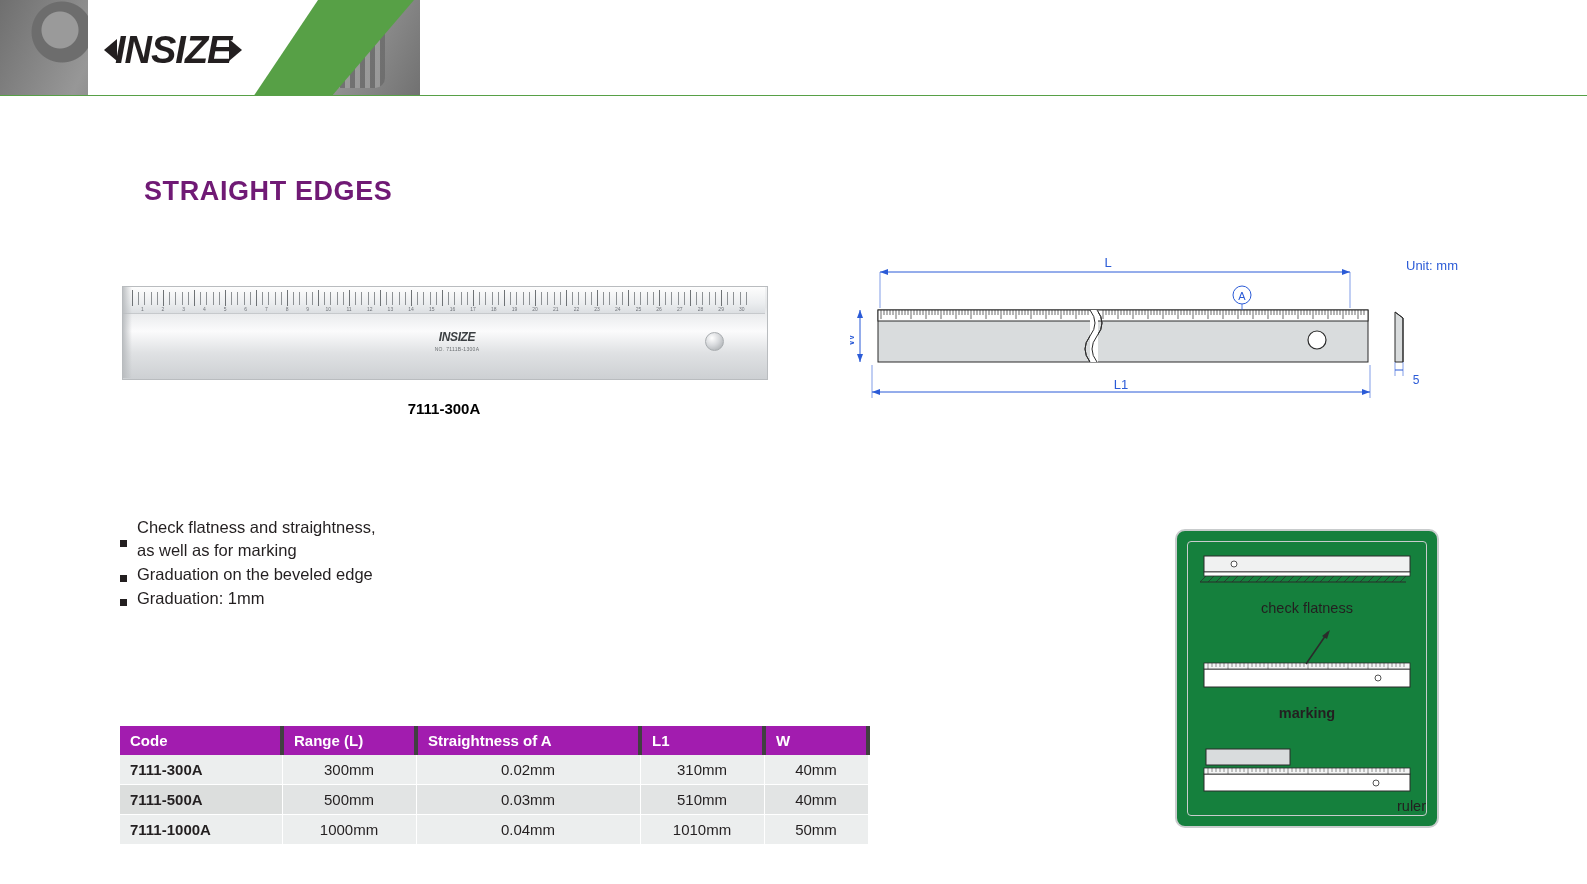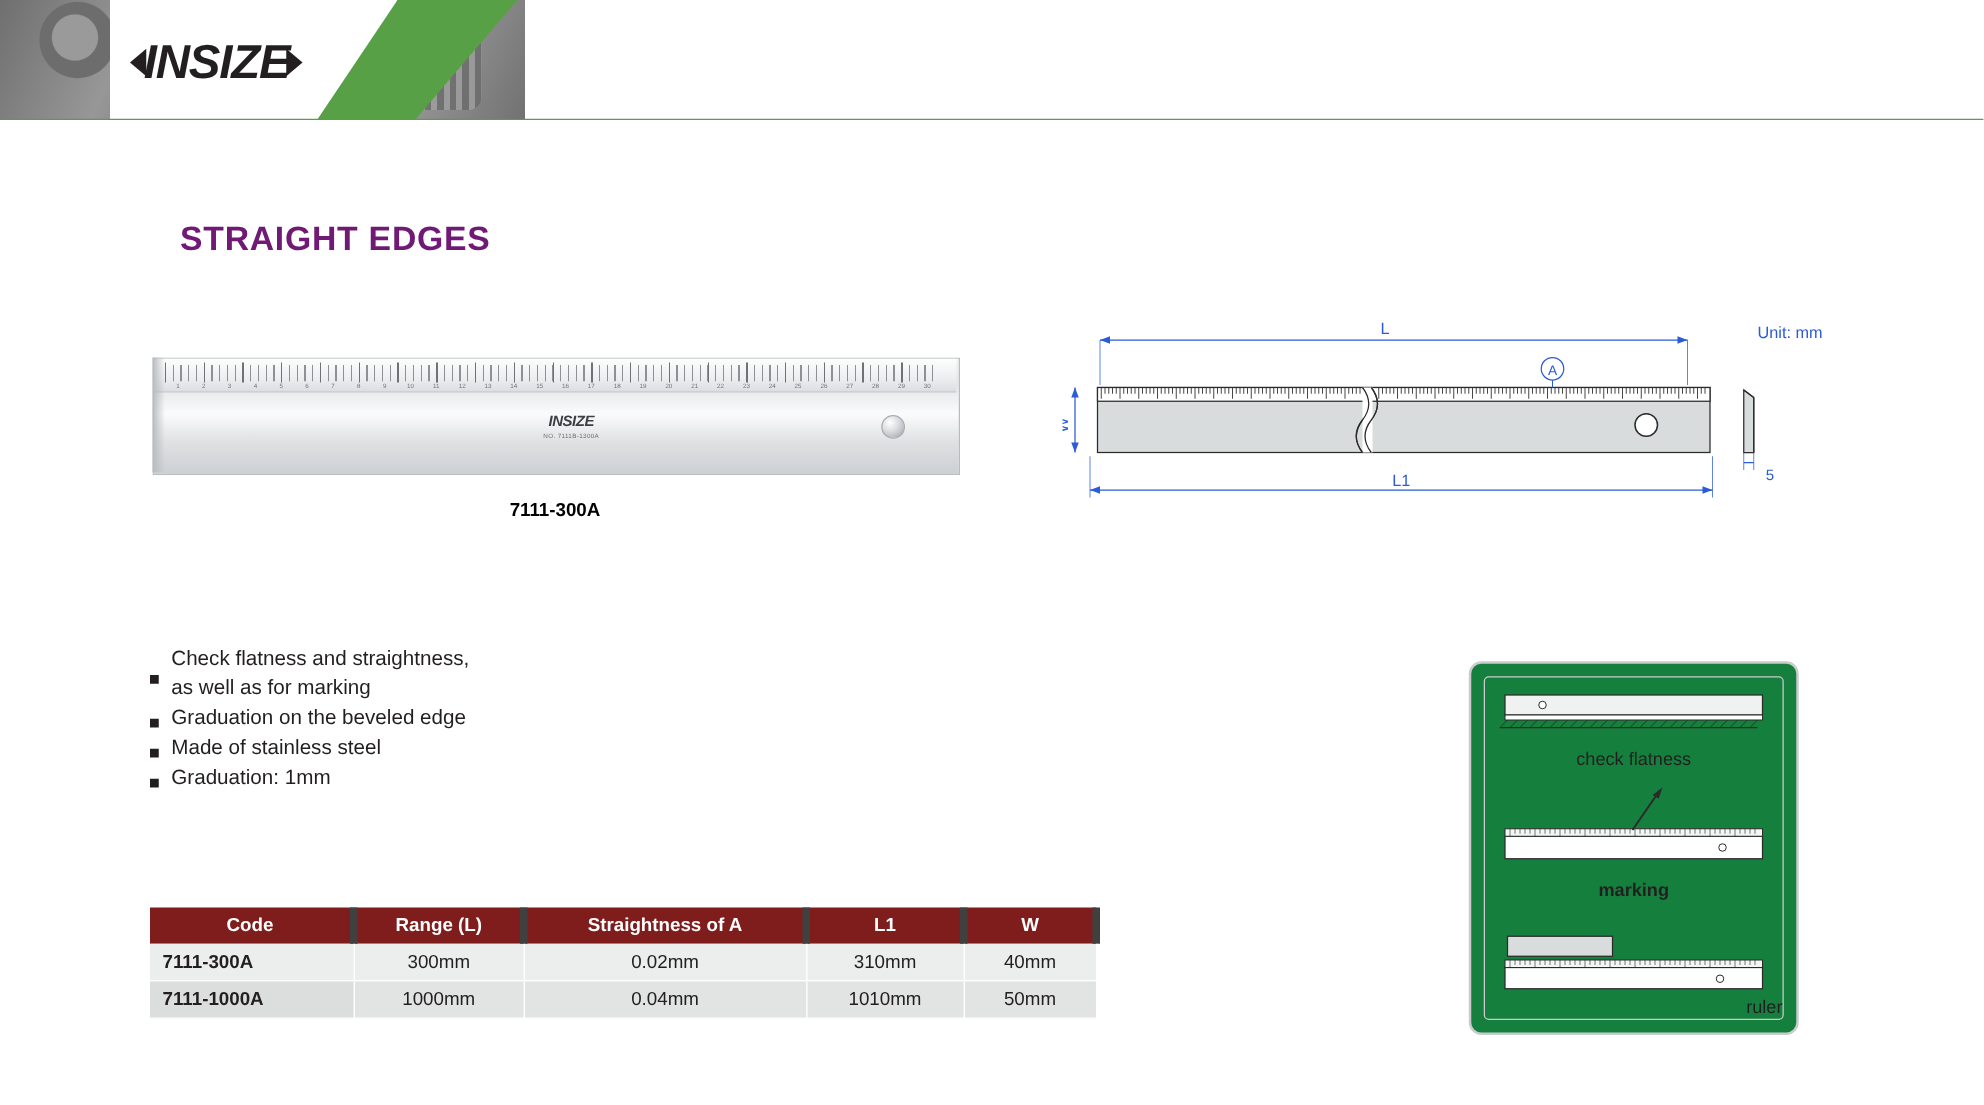--- a/index.html
+++ b/index.html
@@ -235,27 +235,27 @@
   .feature-text { white-space: pre-line; }
 
   
   .spec-table {
     position: absolute;
     left: 120px; top: 726px;
     border-collapse: collapse;
     font-size: 15px;
   }
   .spec-table th {
-    background: #7f1d1d;
+    background: #a21caf;
     color: #ffffff;
     font-weight: bold;
     font-size: 15px;
     padding: 6px 10px;
-    border-right: 6px solid #404040;
-    text-align: center;
+    border-right: 4px solid #404040;
+    text-align: left;
   }
   .spec-table td {
     padding: 6px 10px;
     border-right: 1px solid #ffffff;
     border-bottom: 1px solid #ffffff;
     text-align: center;
     color: #231f20;
   }
   .spec-table tbody tr:nth-child(odd) td { background: #eceeee; }
   .spec-table tbody tr:nth-child(even) td { background: #e2e4e4; }
@@ -378,24 +378,20 @@
     <span class="bullet"></span>
     <span class="feature-text">Check flatness and straightness,
 as well as for marking</span>
   </div>
   <div class="feature">
     <span class="bullet"></span>
     <span class="feature-text">Graduation on the beveled edge</span>
   </div>
   <div class="feature">
     <span class="bullet"></span>
-    <span class="feature-text">Made of stainless steel</span>
-  </div>
-  <div class="feature">
-    <span class="bullet"></span>
     <span class="feature-text">Graduation: 1mm</span>
   </div>
 </div>
 
 <table class="spec-table">
   <thead>
     <tr>
       <th class="col-code">Code</th>
       <th class="col-range">Range (L)</th>
       <th class="col-straight">Straightness of A</th>
@@ -405,20 +401,27 @@
   </thead>
   <tbody>
     <tr>
       <td class="code-cell">7111-300A</td>
       <td>300mm</td>
       <td>0.02mm</td>
       <td>310mm</td>
       <td>40mm</td>
     </tr>
     <tr>
+      <td class="code-cell">7111-500A</td>
+      <td>500mm</td>
+      <td>0.03mm</td>
+      <td>510mm</td>
+      <td>40mm</td>
+    </tr>
+    <tr>
       <td class="code-cell">7111-1000A</td>
       <td>1000mm</td>
       <td>0.04mm</td>
       <td>1010mm</td>
       <td>50mm</td>
     </tr>
   </tbody>
 </table>
 
 <div class="tech-drawing">

